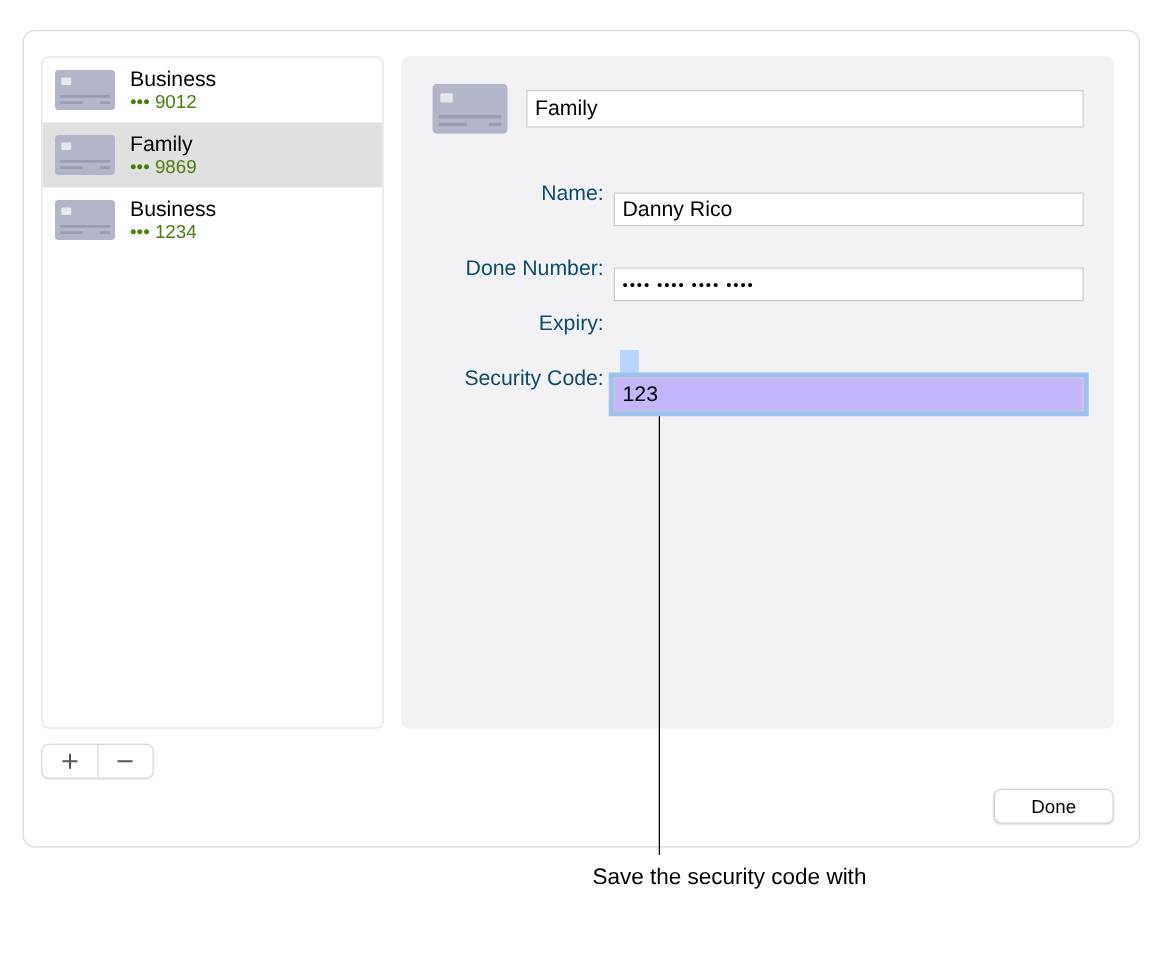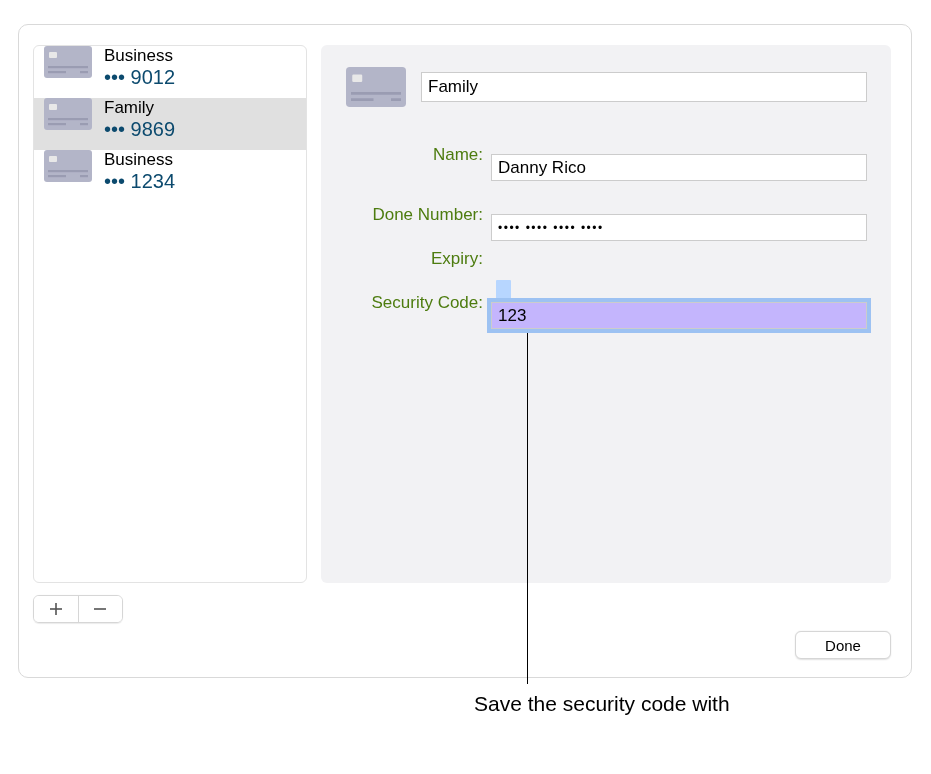--- a/index.html
+++ b/index.html
@@ -34,35 +34,36 @@
     }
     .sidebar {
       border: 1px solid #e3e3e3;
       border-radius: 6px;
       height: 538px;
       overflow: hidden;
       background: #ffffff;
     }
     .sidebar-item {
       display: flex;
+      align-items: center;
       height: 52px;
       padding: 0 10px 0 10px;
       gap: 12px;
       cursor: pointer;
     }
     .sidebar-item.selected { background: #e0e0e0; }
     .card-icon {
       width: 48px;
       height: 32px;
       flex-shrink: 0;
     }
     .card-icon.big    { width: 62px; height: 40px; }
     .sidebar-text { line-height: 1.15; }
     .sidebar-title { font-size: 17px; color: #000; }
-    .sidebar-sub   { font-size: 20px; color: #0c4a6e; }
+    .sidebar-sub   { font-size: 15px; color: #4d7c0f; }
 
     .sidebar-buttons {
       margin-top: 12px;
       display: inline-flex;
       border: 1px solid #d6d6d6;
       border-radius: 6px;
       overflow: hidden;
       width: 90px;
       height: 28px;
       box-shadow: 0 0.5px 1px rgba(0,0,0,0.08);
@@ -109,21 +110,21 @@
     .form-rows { display: flex; flex-direction: column; gap: 8px; }
     .form-row {
       display: flex;
       align-items: center;
       gap: 8px;
     }
     .form-label {
       width: 138px;
       text-align: right;
       font-size: 17px;
-      color: #4d7c0f;
+      color: #0c4a6e;
     }
     .form-input {
       flex: 1;
       height: 27px;
       border: 1px solid #ccc;
       background: #fff;
       padding: 0 6px;
       font-size: 17px;
       color: #000;
       font-family: inherit;
@@ -166,21 +167,21 @@
       box-shadow: 0 0.5px 1.5px rgba(0,0,0,0.12);
     }
 
     .callout-line {
       position: absolute;
       width: 1px;
       background: #000;
     }
     .caption {
       position: absolute;
-      font-size: 21px;
+      font-size: 18px;
       color: #000;
       line-height: 1.3;
     }
   </style>
 </head>
 <body>
 
 <div class="window">
   <div class="content">
 

